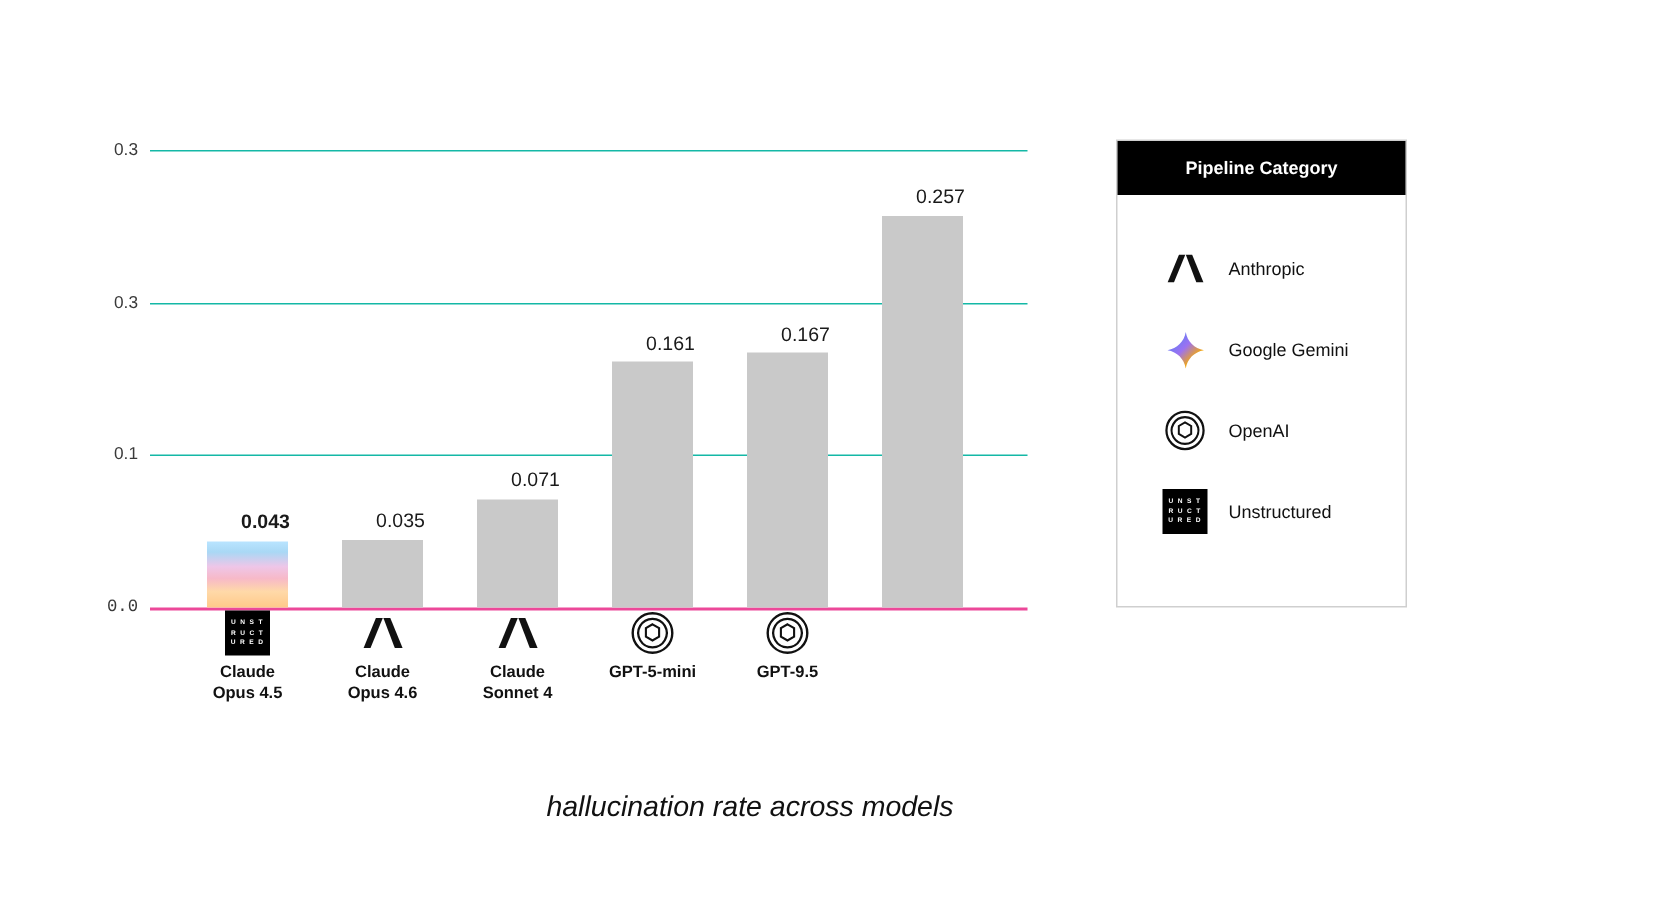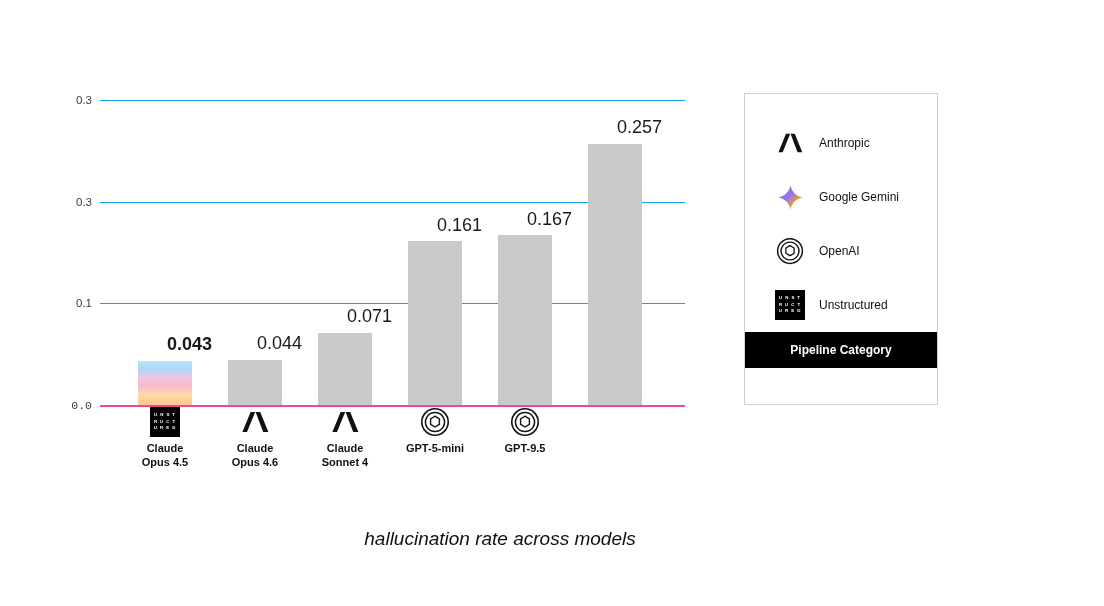--- a/index.html
+++ b/index.html
@@ -32,21 +32,21 @@
     width: 585px;
     height: 385px;
   }
 
   
   .gridline {
     position: absolute;
     left: 0;
     width: 585px;
     height: 1px;
-    background: #0ea5e9;
+    background: #14b8a6;
   }
   .axis-baseline {
     position: absolute;
     left: 0;
     width: 585px;
     height: 1.5px;
     background: #ec4899;
     font-family: Liberation Mono, monospace;
   }
 
@@ -85,24 +85,24 @@
     background: linear-gradient(180deg,
       #b9e4ff 0%,
       #a9d8f5 16%,
       #eec6e8 38%,
       #f7b9c8 56%,
       #ffd9a8 76%,
       #ffc98a 100%);
   }
   .bar-value {
     position: absolute;
-    left: 2px;
+    left: 12px;
     width: 90px;
-    text-align: right;
-    font-size: 18px;
+    text-align: center;
+    font-size: 13px;
     color: #1a1a1a;
   }
   .bar-value.bold {
     font-weight: bold;
   }
 
   
   .xlabels {
     position: absolute;
     left: 40px;
@@ -224,21 +224,21 @@
     </div>
 
     <div class="bars">
 
       <div class="bar-slot" style="left:20px;">
         <div class="bar-value bold" style="bottom:50px;">0.043</div>
         <div class="bar gradient" style="height:43.7px;"></div>
       </div>
 
       <div class="bar-slot" style="left:110px;">
-        <div class="bar-value" style="bottom:51px;">0.044</div>
+        <div class="bar-value" style="bottom:51px;">0.035</div>
         <div class="bar" style="height:44.7px;"></div>
       </div>
 
       <div class="bar-slot" style="left:200px;">
         <div class="bar-value" style="bottom:78px;">0.071</div>
         <div class="bar" style="height:72.2px;"></div>
       </div>
 
       <div class="bar-slot" style="left:290px;">
         <div class="bar-value" style="bottom:169px;">0.161</div>
@@ -316,20 +316,21 @@
       </div>
       <div class="xname">GPT-9.5</div>
       <div class="xname"></div>
     </div>
 
 
   </div>
 </div>
 
 <div id="legend">
+  <div id="legend-header">Pipeline Category</div>
   <div id="legend-body">
 
     <div class="legend-row">
       <span class="legend-icon">
         <svg width="30" height="22" viewBox="0 0 32 24" aria-hidden="true">
           <path d="M3.4 22 L11.6 2 L16.2 2 L8.0 22 Z" fill="#111"></path>
           <path d="M16.6 2 L21.2 2 L29.4 22 L24.2 22 Z" fill="#111"></path>
         </svg>
       </span>
       <span class="legend-label">Anthropic</span>
@@ -368,16 +369,15 @@
         <span class="icon-unstructured">
           <span>U N S T</span>
           <span>R U C T</span>
           <span>U R E D</span>
         </span>
       </span>
       <span class="legend-label">Unstructured</span>
     </div>
 
   </div>
-  <div id="legend-header">Pipeline Category</div>
 </div>
 
 <div id="caption">hallucination rate across models</div>
 
 </body></html>

